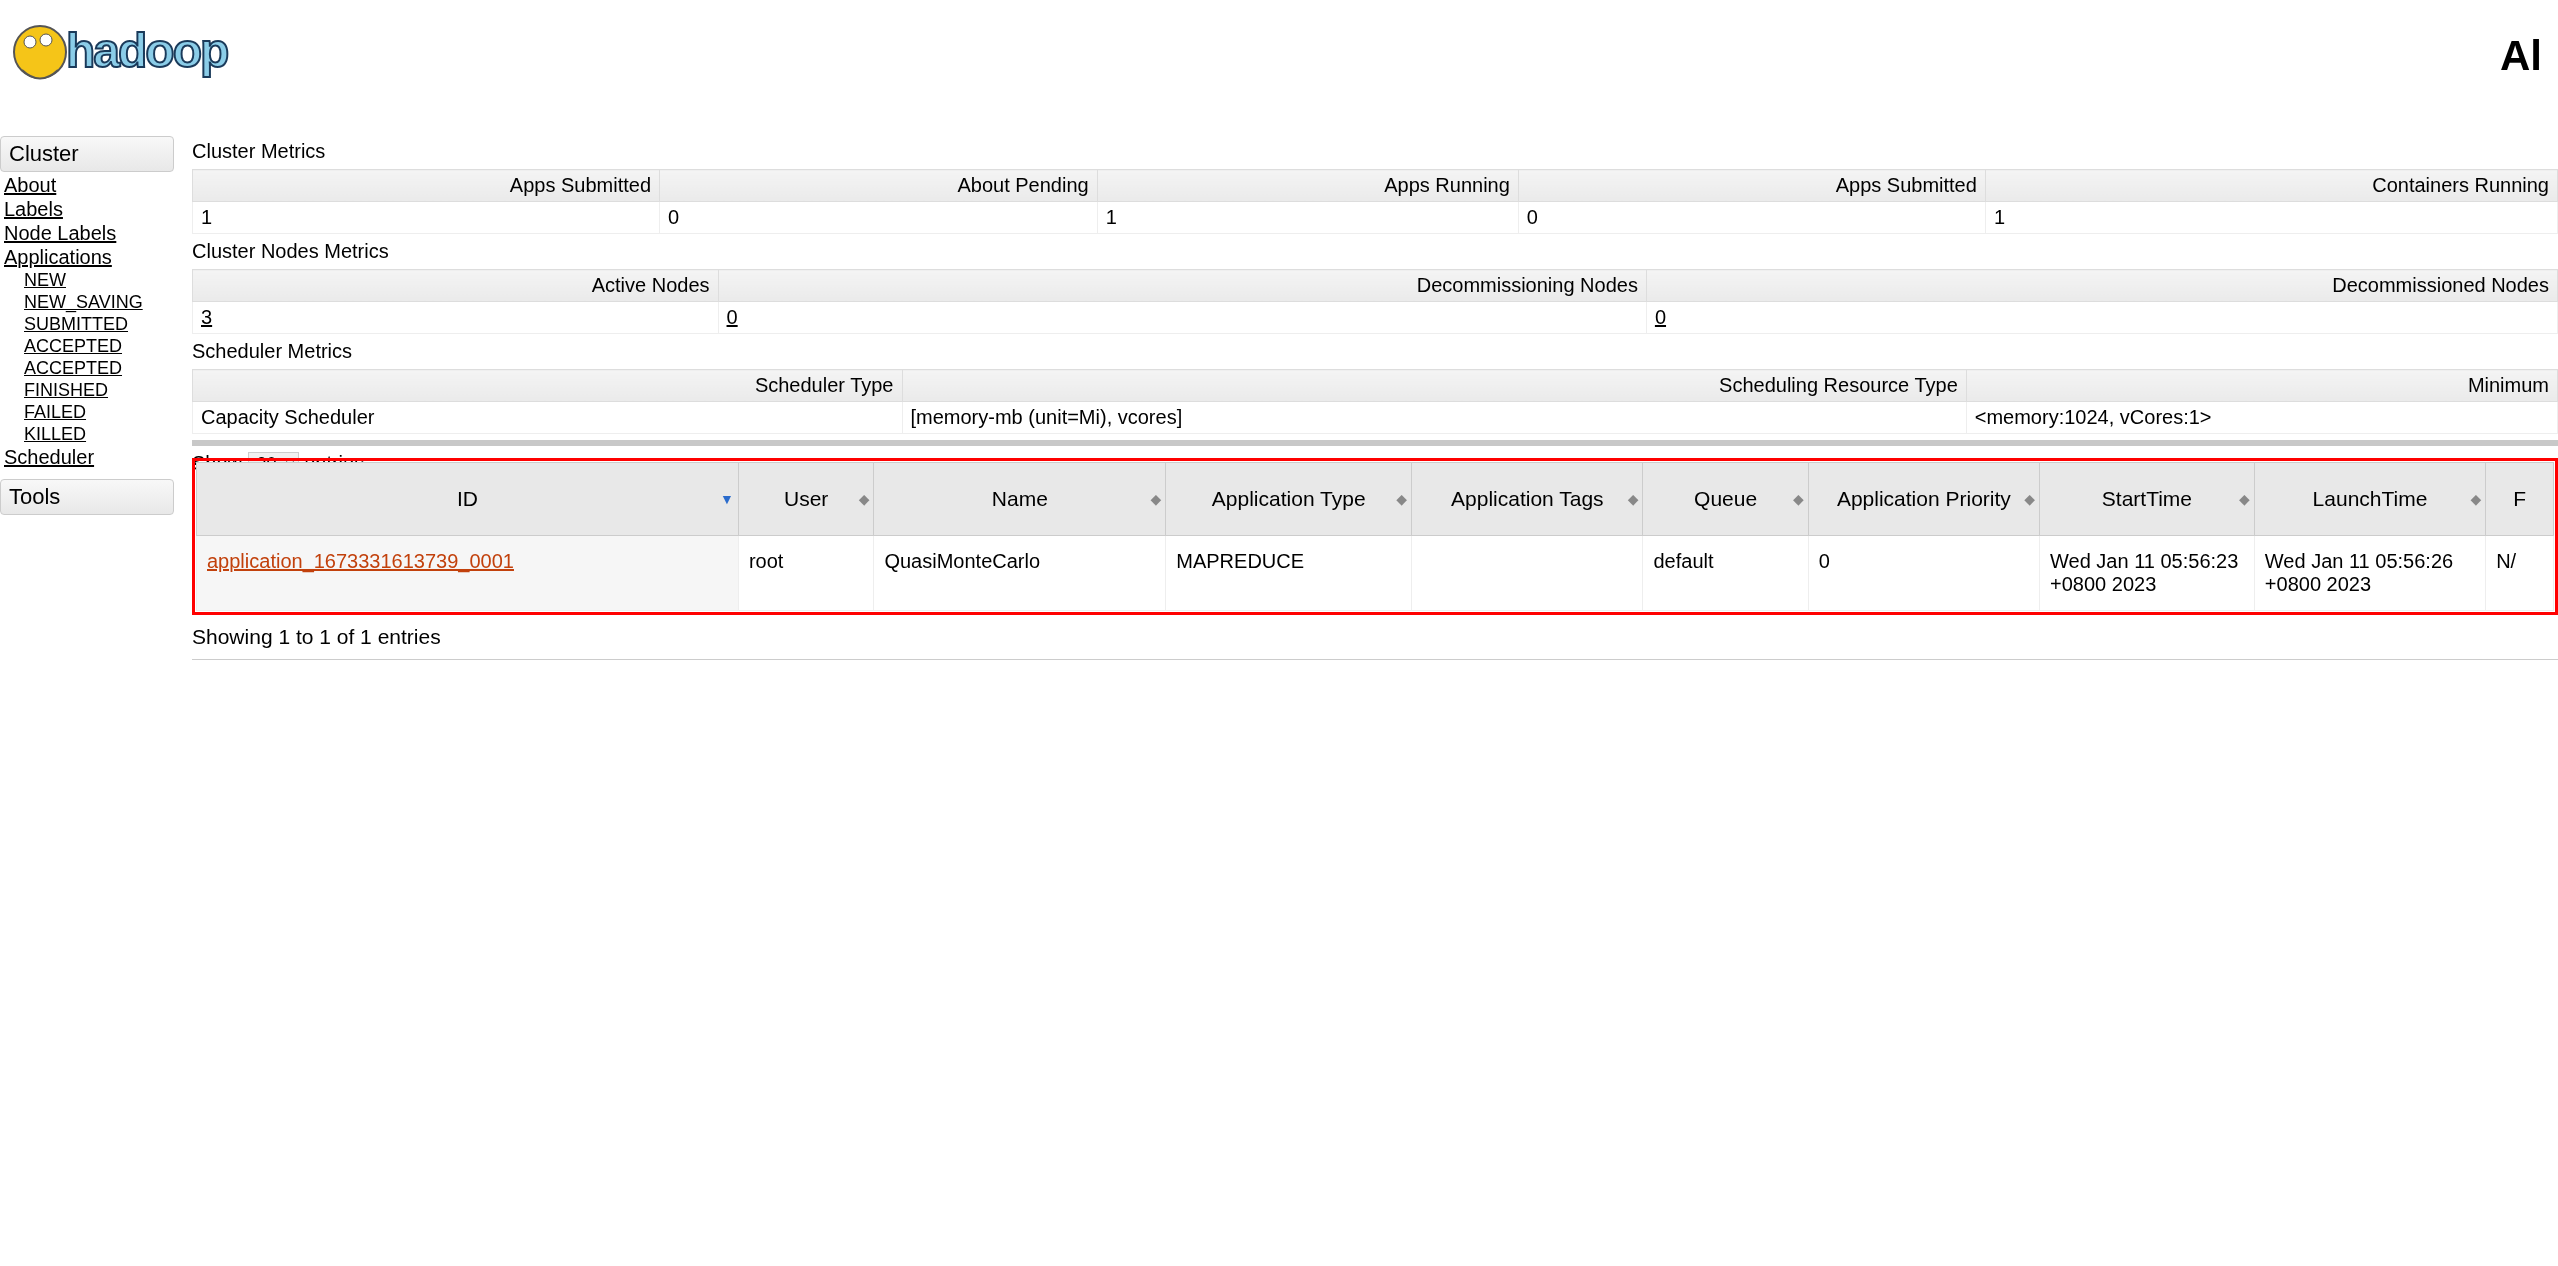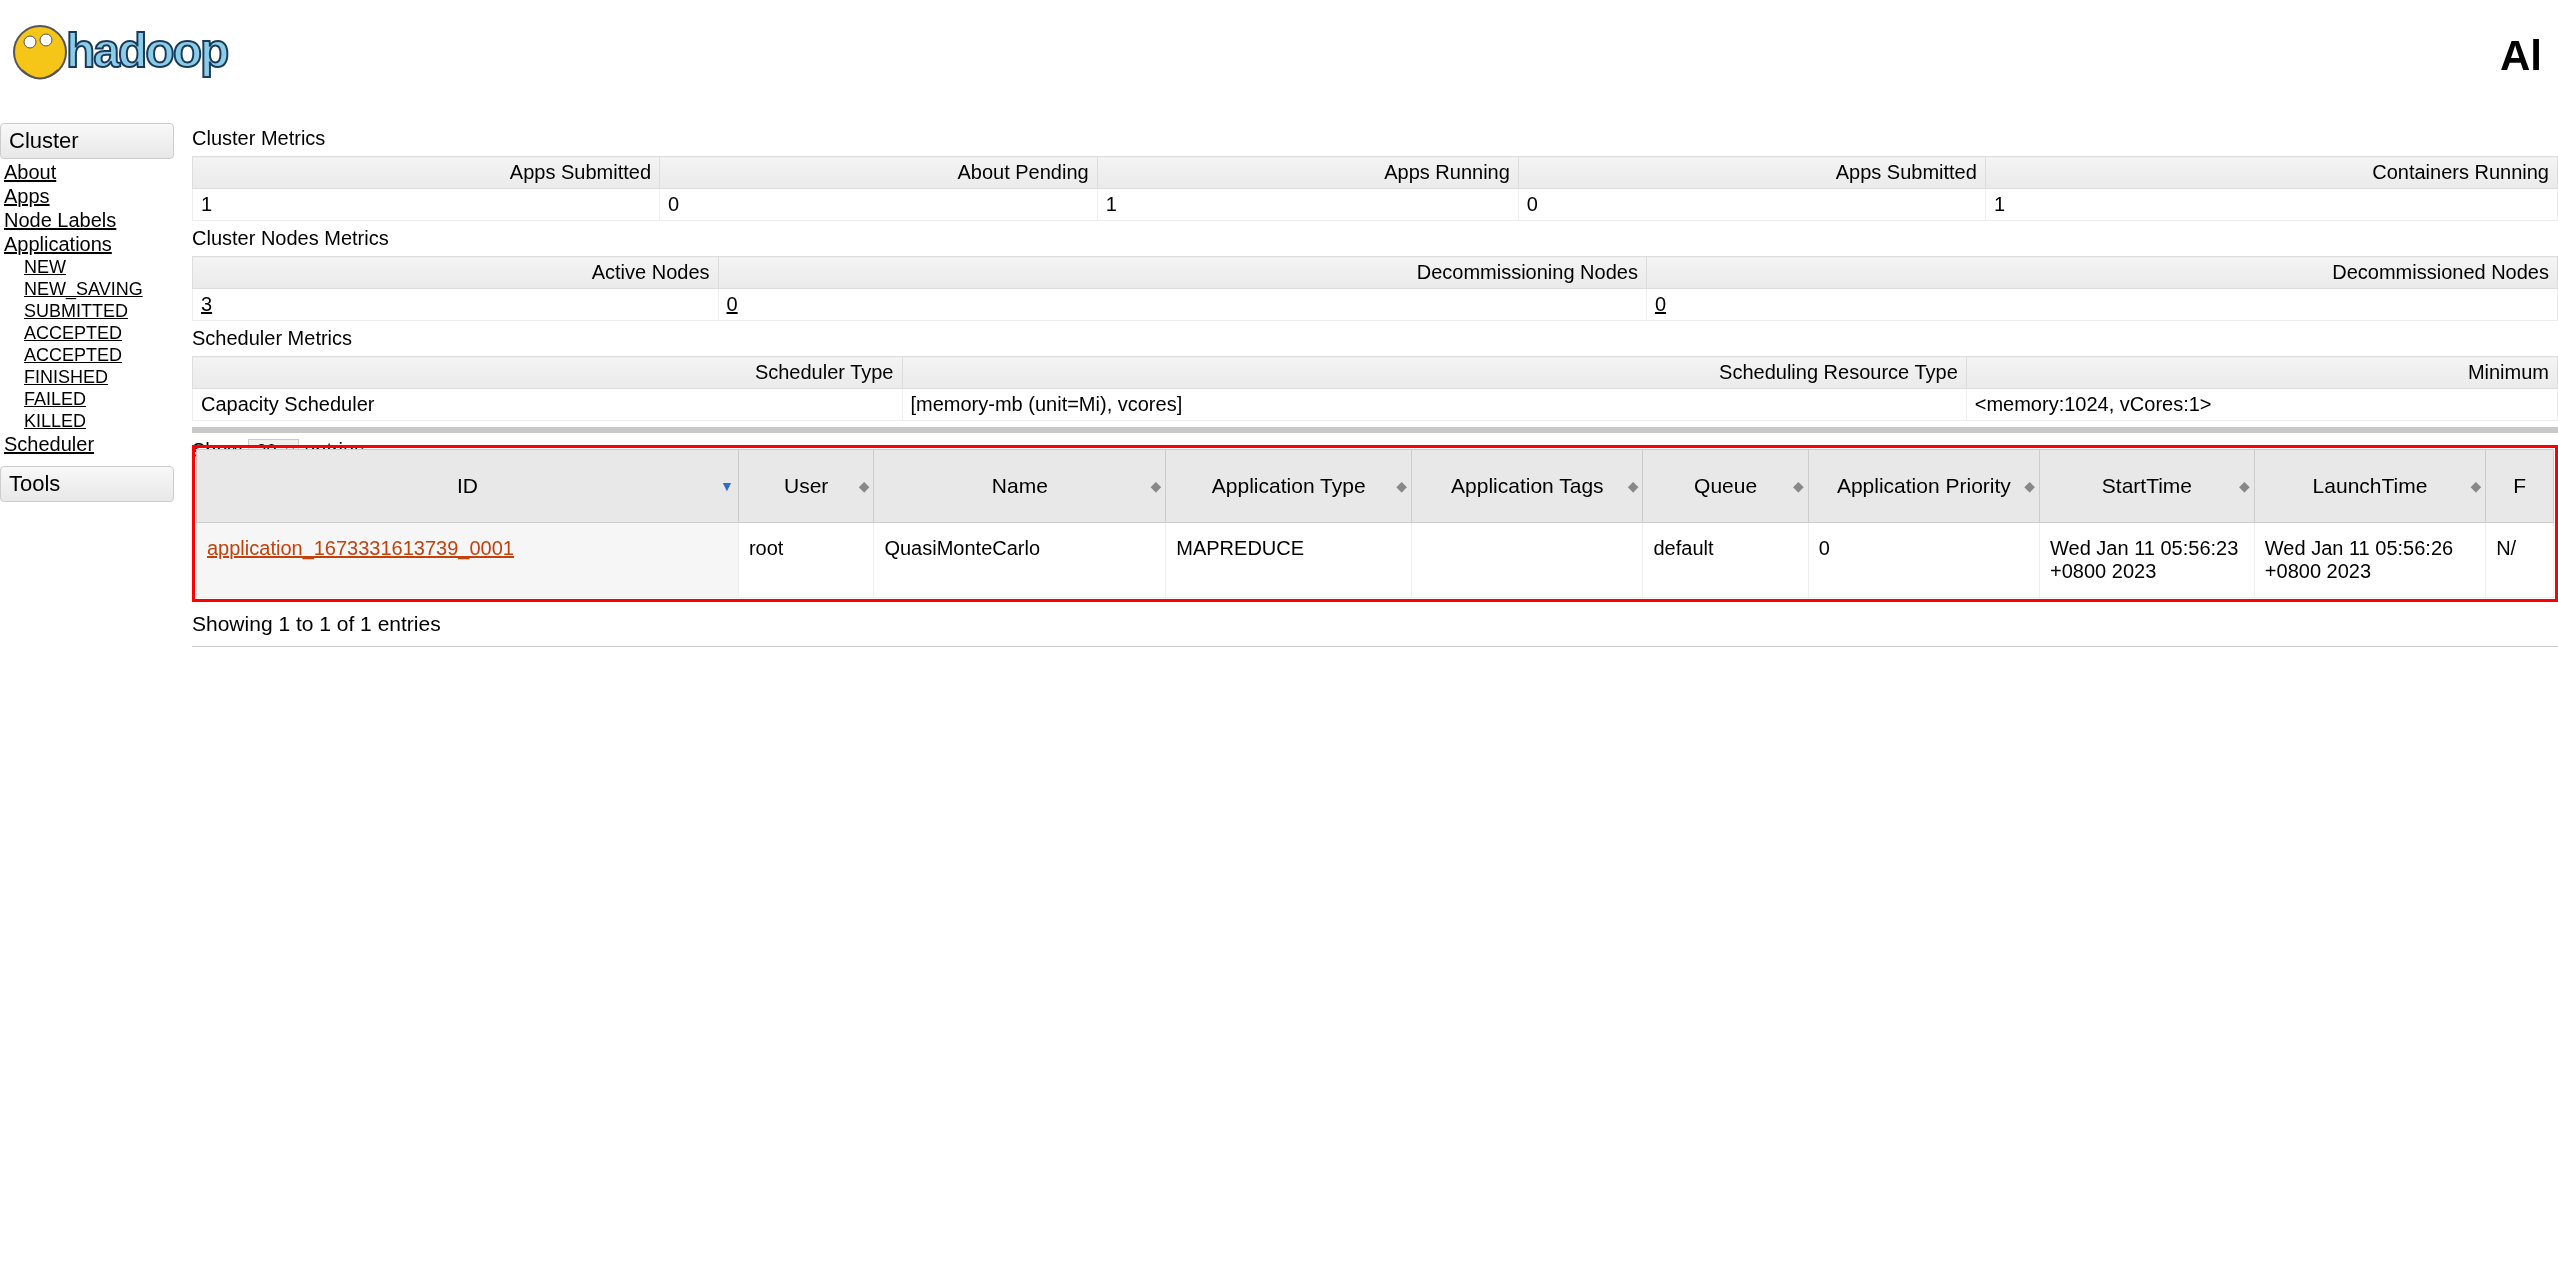--- a/index.html
+++ b/index.html
@@ -2,21 +2,21 @@
 <html><head>
 <meta charset="utf-8">
 <style>
 * { box-sizing: border-box; margin: 0; padding: 0; }
 body { font-family: Arial, Helvetica, sans-serif; font-size: 20px; color: #000; background: #fff; }
 
 .header { padding: 12px; }
 .logo { display: inline-block; vertical-align: middle; }
 .page-title { float: right; font-size: 42px; font-weight: bold; margin-right: 4px; margin-top: 20px; }
 
-.container { display: flex; align-items: flex-start; margin-top: 4px; }
+.container { display: flex; align-items: flex-start; margin-top: 17px; }
 
 .sidebar { width: 174px; flex-shrink: 0; }
 .sidebar-section-header {
   background: linear-gradient(#f8f8f8, #e8e8e8);
   border: 1px solid #ccc;
   border-radius: 4px;
   padding: 4px 8px;
   font-size: 22px;
   margin-bottom: 2px;
 }
@@ -81,21 +81,21 @@
     </svg>
   </span>
   <span class="page-title">Al</span>
 </div>
 
 <div class="container">
   <div class="sidebar">
     <div class="sidebar-section-header">Cluster</div>
     <ul>
       <li><a href="#">About</a></li>
-      <li><a href="#">Apps</a></li>
+      <li><a href="#">Labels</a></li>
       <li><a href="#">Node Labels</a></li>
       <li><a href="#">Applications</a></li>
       <ul class="nested">
         <li><a href="#">NEW</a></li>
         <li><a href="#">NEW_SAVING</a></li>
         <li><a href="#">SUBMITTED</a></li>
         <li><a href="#">ACCEPTED</a></li>
         <li><a href="#">ACCEPTED</a></li>
         <li><a href="#">FINISHED</a></li>
         <li><a href="#">FAILED</a></li>

